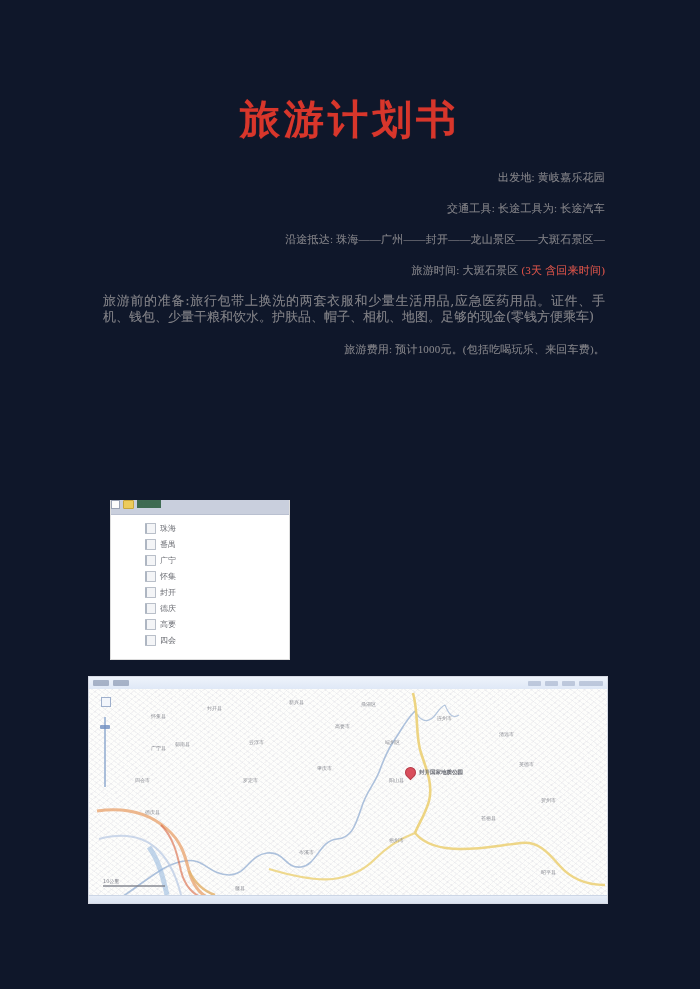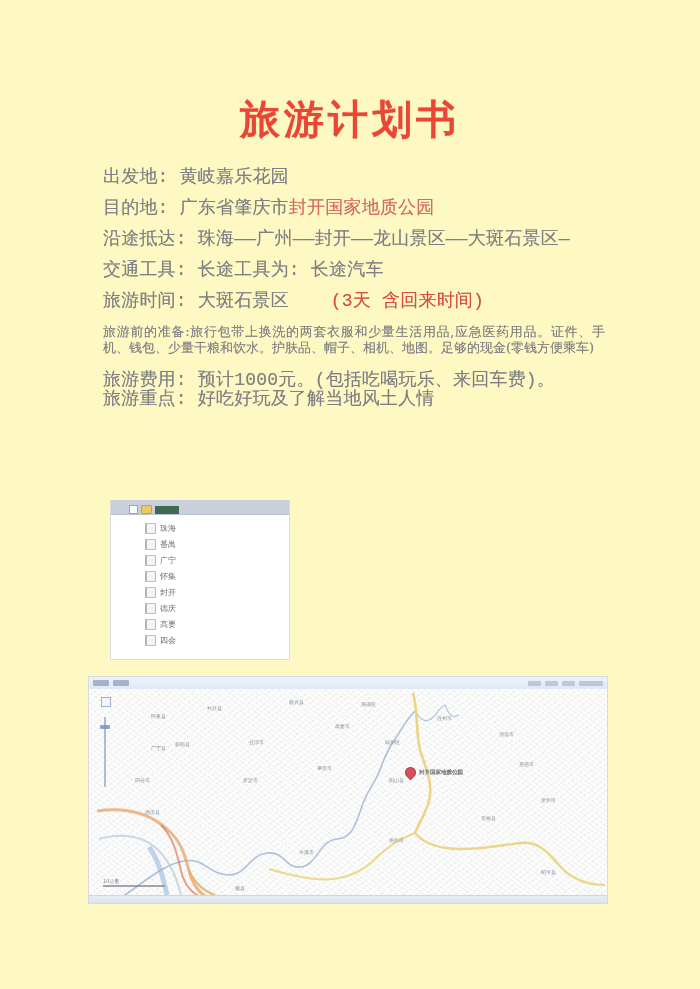--- a/index.html
+++ b/index.html
@@ -5,21 +5,21 @@
   html,body{margin:0;padding:0;}
   body{
     width:700px;height:989px;
     background:#ffffff;
     font-family:"DejaVu Sans","Liberation Sans",sans-serif;
     overflow:hidden;
   }
   .page{
     position:relative;
     width:700px;height:989px;
-    background:#fef9c3;
+    background:#0f172a;
     box-sizing:border-box;
   }
   .doc{
     position:absolute;
     left:0;top:0;
     width:700px;
   }
   .title{
     text-align:center;
     color:#e8392c;
@@ -31,31 +31,32 @@
     padding-top:92px;
     text-shadow:0 0 1px rgba(232,57,44,.45);
     opacity:.93;
   }
   .body-text{
     margin:0;
     padding:0 95px 0 103px;
   }
   p.line{
     margin:0 0 14px 0;
-    font-family:Liberation Mono, monospace;
-    font-size:18px;
+    font-family:Liberation Serif, serif;
+    font-size:11px;
     line-height:17px;
     color:#7f7f84;
     letter-spacing:.2px;
     text-shadow:0 0 .6px rgba(120,120,128,.5);
+    text-align:right;
   }
   p.line.first{margin-top:22px;}
   p.tight{margin-bottom:2px;margin-top:16px;}
   .red{color:#e2665e;}
-  .red-strong{color:#df4a3f;margin-left:31px;}
+  .red-strong{color:#df4a3f;}
   .para-block{
     margin:8px 0 12px 0;
     font-family:"DejaVu Serif","Liberation Serif",serif;
     font-size:13px;
     line-height:16px;
     color:#7f7f84;
     text-align:justify;
     text-shadow:0 0 .6px rgba(120,120,128,.5);
   }
   
@@ -66,23 +67,22 @@
     background:#ffffff;
     border:1px solid #dcdcdc;
     border-top:none;
     box-sizing:border-box;
     overflow:hidden;
   }
   .tree-header{
     height:14px;
     background:#c9cfdd;
     display:flex;
-    align-items:flex-end;
+    align-items:flex-start;
     gap:3px;
-    padding-left:18px;
     border-bottom:1px solid #b9c0d0;
   }
   .hdr-box{
     width:7px;height:7px;
     background:#fdfdfd;
     border:1px solid #9aa2b3;
   }
   .hdr-folder{
     width:9px;height:7px;
     background:#eccb5c;
@@ -221,55 +221,47 @@
 
     <h1 class="title">旅游计划书</h1>
 
     <div class="body-text">
 
       <p class="line first">
         <span>出发地:</span>
         <span>黄岐嘉乐花园</span>
       </p>
 
+
       <p class="line">
-        <span>目的地:</span>
-        <span>广东省肇庆市</span><span class="red">封开国家地质公园</span>
+        <span>交通工具:</span>
+        <span>长途工具为:  长途汽车</span>
       </p>
 
       <p class="line">
         <span>沿途抵达:</span>
         <span>珠海——广州——封开——龙山景区——大斑石景区—</span>
-      </p>
-
-      <p class="line">
-        <span>交通工具:</span>
-        <span>长途工具为:  长途汽车</span>
       </p>
 
 
       <p class="line">
         <span>旅游时间:</span>
         <span>大斑石景区</span>
         <span class="red-strong">(3天  含回来时间)</span>
       </p>
 
       <p class="para-block">
         <span>旅游前的准备:</span><span>旅行包带上换洗的两套衣服和少量生活用品,应急医药用品。证件、手机、钱包、少量干粮和饮水。护肤品、帽子、相机、地图。足够的现金(零钱方便乘车)</span>
       </p>
 
       <p class="line tight">
         <span>旅游费用:</span>
         <span>预计1000元。(包括吃喝玩乐、来回车费)。</span>
       </p>
 
-      <p class="line">
-        <span>旅游重点:</span>
-        <span>好吃好玩及了解当地风土人情</span>
-      </p>
 
     </div>
   </div>
 
   <div class="shot-tree">
     <div class="tree-header">
       <span class="hdr-box"></span>
       <span class="hdr-folder"></span>
       <span class="hdr-label">收藏夹</span>
     </div>

